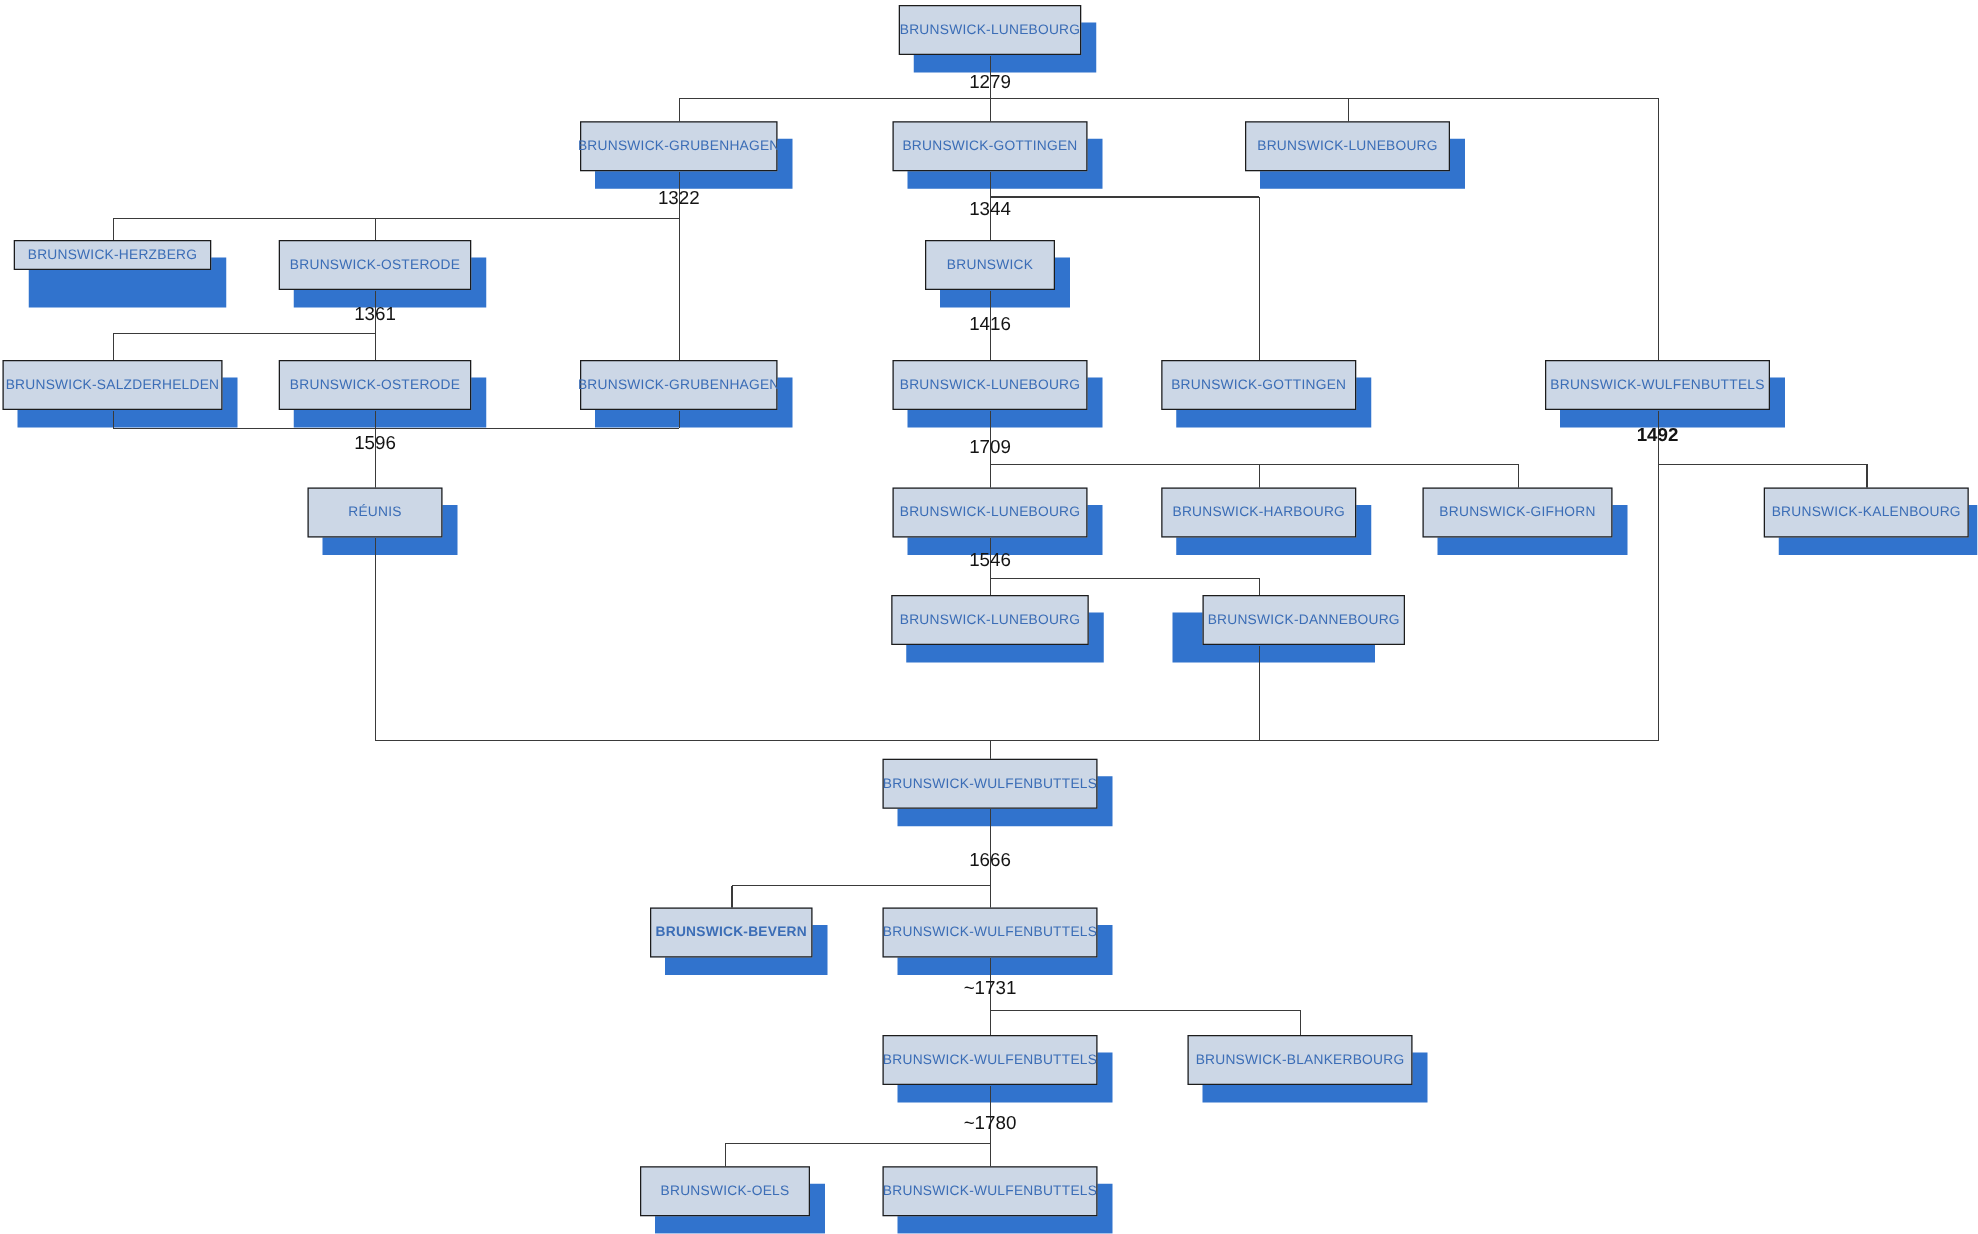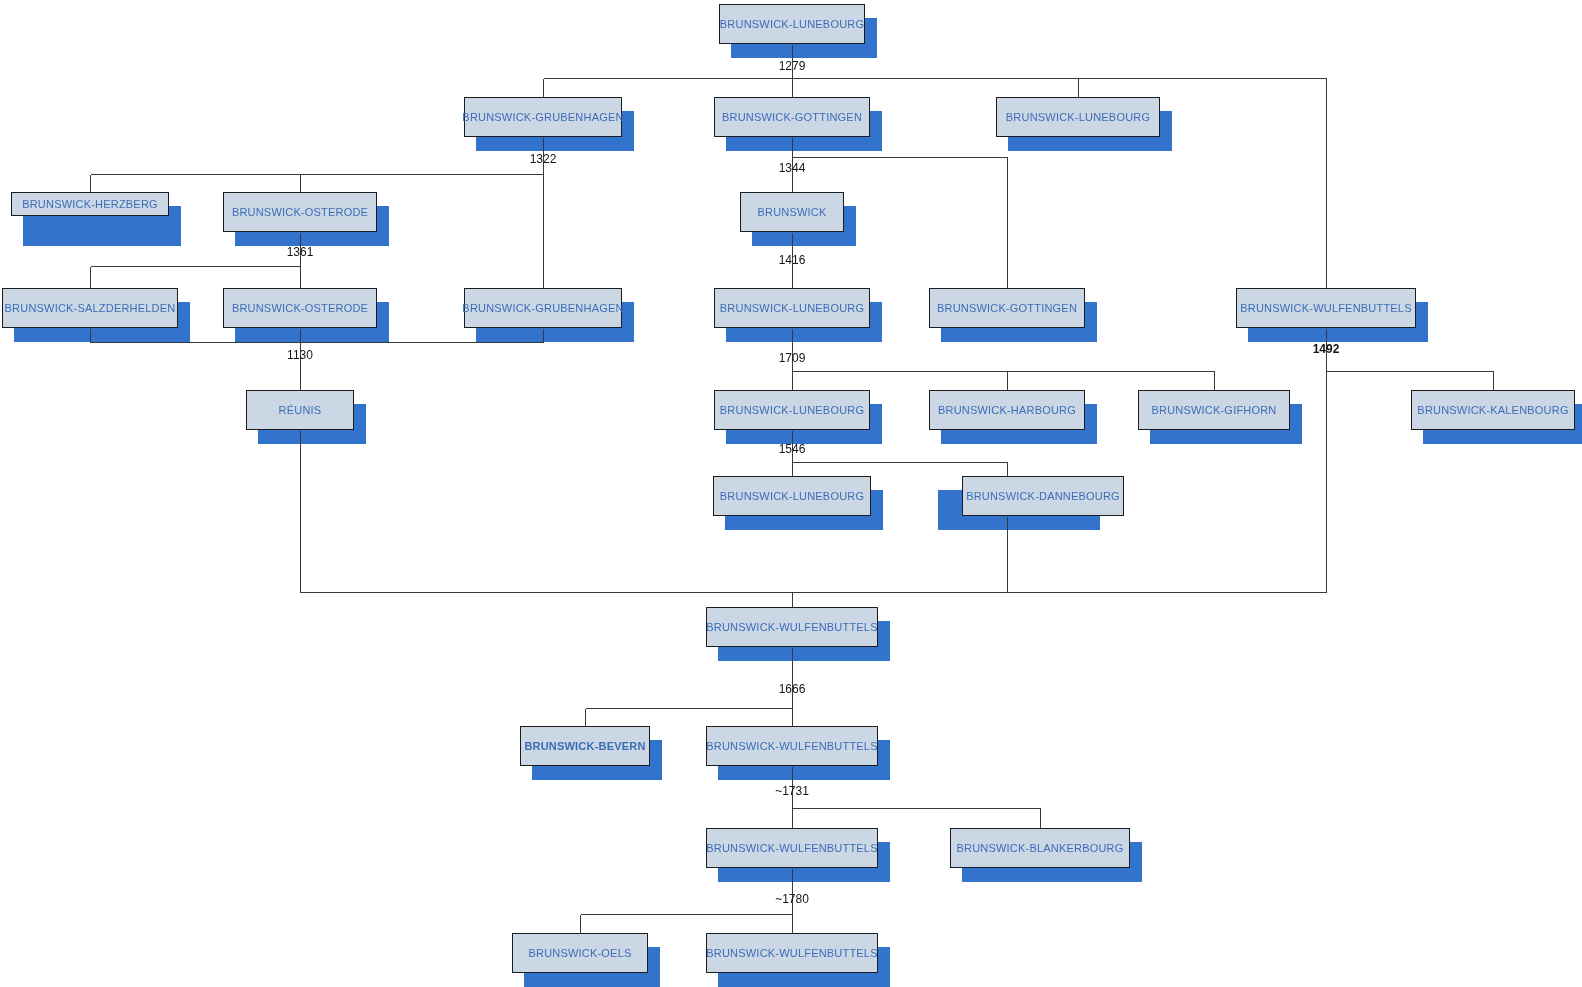--- a/index.html
+++ b/index.html
@@ -40,21 +40,21 @@
     display: flex;
     align-items: center;
     justify-content: center;
     text-align: center;
     white-space: nowrap;
     cursor: default;
   }
   .year-label {
     position: absolute;
     transform: translate(-50%, -50%);
-    font-size: 12px;
+    font-size: 15px;
     color: var(--year-text, #141414);
     white-space: nowrap;
     line-height: 12px;
   }
 </style>
 </head>
 <body>
 
 <div class="canvas" style="background: rgb(255, 255, 255);">
   <div class="layer" id="shadow-layer">
@@ -162,19 +162,19 @@
       <div class="node-box" style="left: 706px; top: 933px; width: 172px; height: 40px;">BRUNSWICK-WULFENBUTTELS</div>
     </div>
   <div class="layer" id="label-layer">
       <div class="year-label" style="left: 792px; top: 66px;">1279</div>
       <div class="year-label" style="left: 543px; top: 159px;">1322</div>
       <div class="year-label" style="left: 792px; top: 168px;">1344</div>
       <div class="year-label" style="left: 300px; top: 252px;">1361</div>
       <div class="year-label" style="left: 792px; top: 260px;">1416</div>
       <div class="year-label" style="left: 1326px; top: 349px; font-weight: bold;">1492</div>
       <div class="year-label" style="left: 792px; top: 358px;">1709</div>
-      <div class="year-label" style="left: 300px; top: 355px;">1130</div>
+      <div class="year-label" style="left: 300px; top: 355px;">1596</div>
       <div class="year-label" style="left: 792px; top: 449px;">1546</div>
       <div class="year-label" style="left: 792px; top: 689px;">1666</div>
       <div class="year-label" style="left: 792px; top: 791px;">~1731</div>
       <div class="year-label" style="left: 792px; top: 899px;">~1780</div>
     </div>
 </div>
 
 </body></html>

